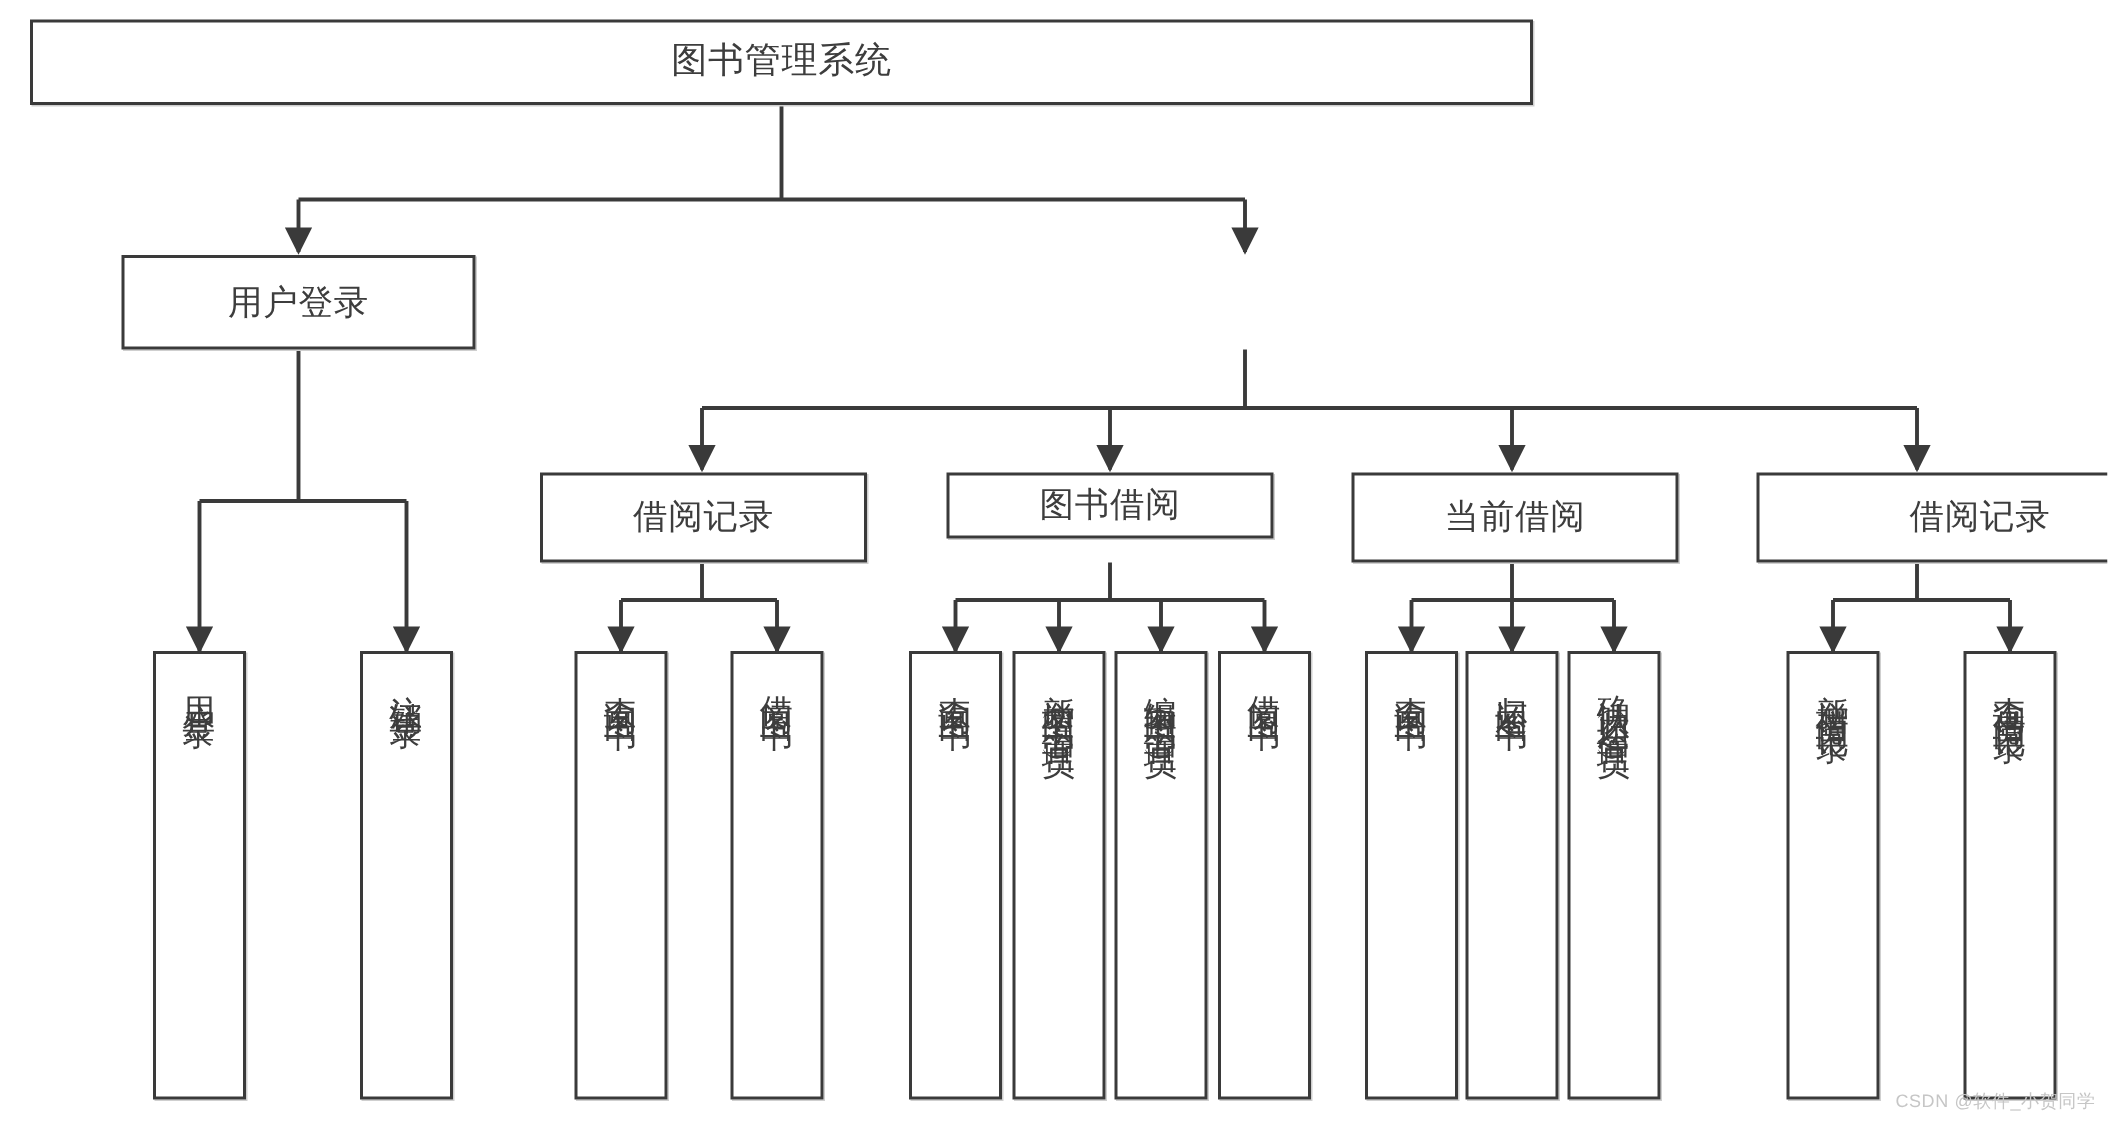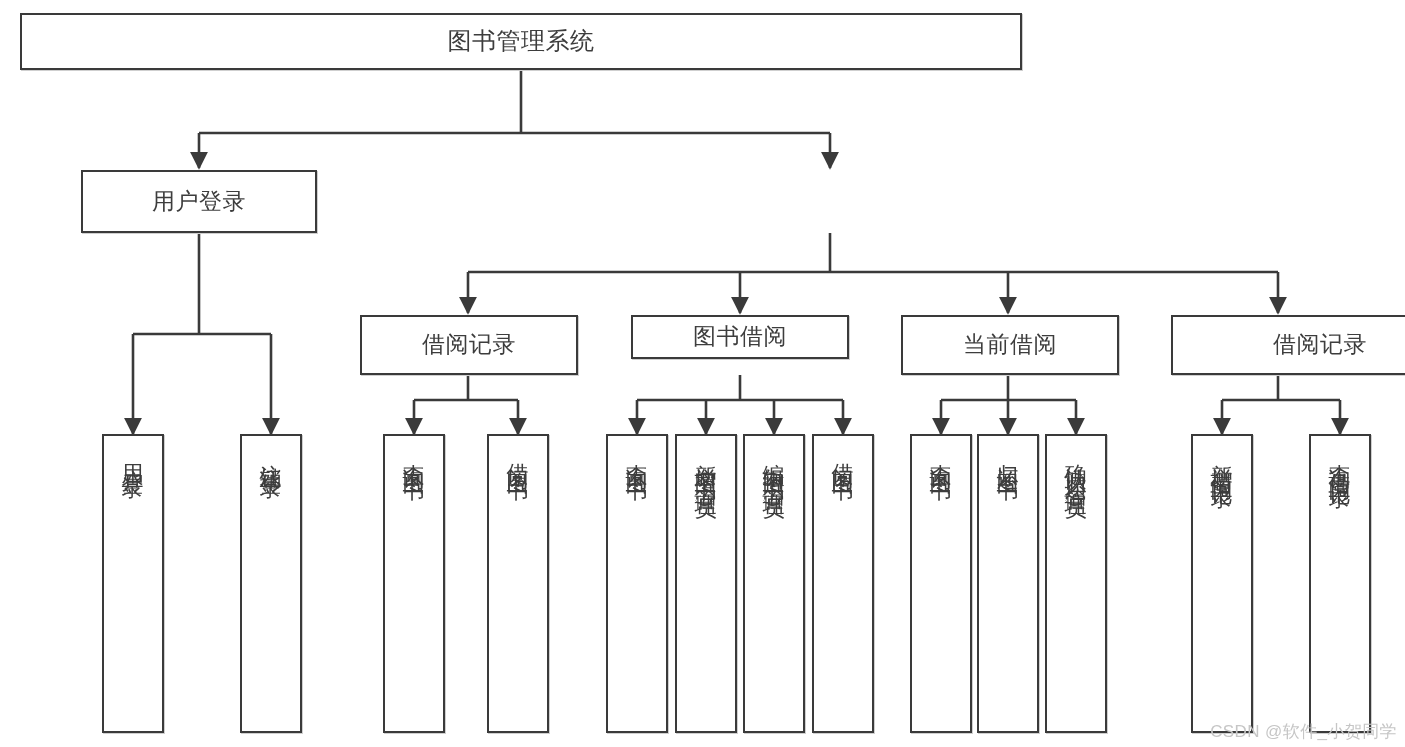--- a/index.html
+++ b/index.html
@@ -59,21 +59,21 @@
     letter-spacing: 5px;
     line-height: 1.05;
     white-space: nowrap;
   }
   .node.root .lbl { font-size: 24px; }
 
   #watermark {
     position: absolute;
     right: 8px;
     bottom: 4px;
-    font-size: 17px;
+    font-size: 12px;
     color: #c6c6c6;
     white-space: nowrap;
     z-index: 5;
     letter-spacing: 0.4px;
     margin-left: 48px;
   }
 </style>
 </head>
 <body>
 

